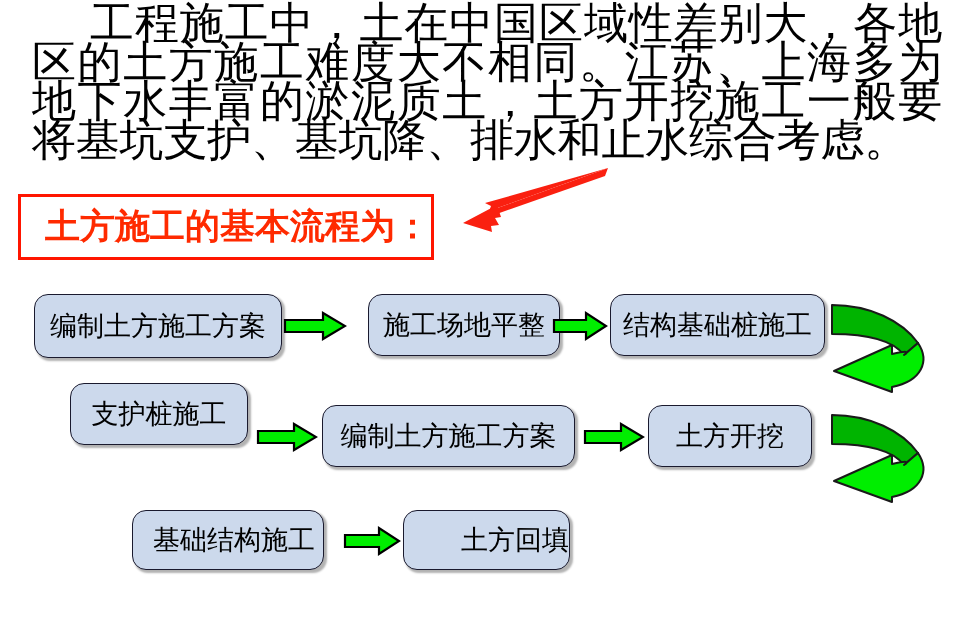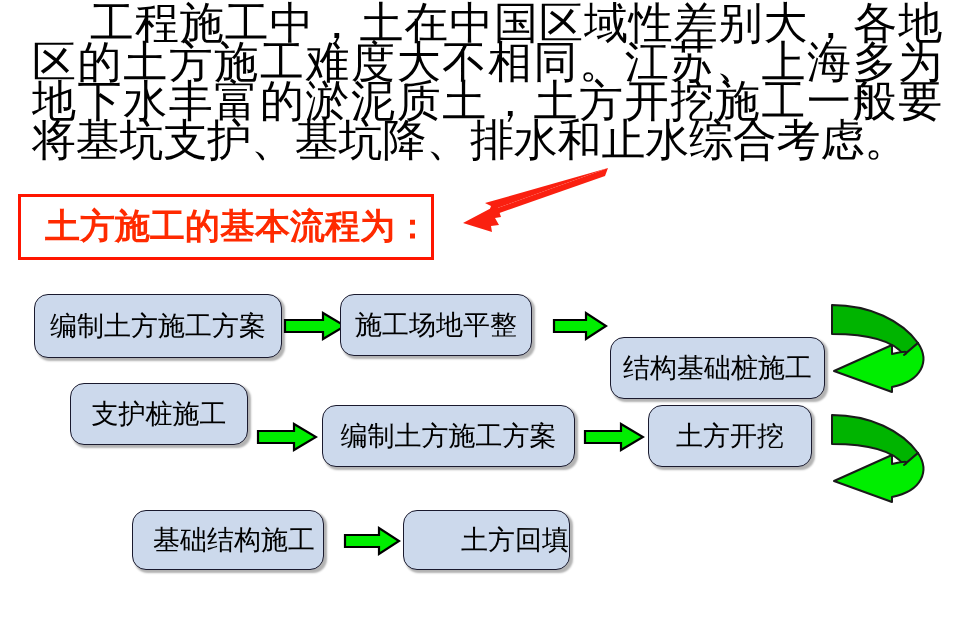--- a/index.html
+++ b/index.html
@@ -82,22 +82,22 @@
     font-family: "Liberation Serif", "DejaVu Serif", serif;
     font-size: 27px;
     line-height: 29px;
     color: #000000;
     white-space: nowrap;
     letter-spacing: 0px;
   }
 
   
   #box-r1c1 { left: 34px;  top: 294px; width: 248px; height: 64px; }
-  #box-r1c2 { left: 340px; top: 294px; width: 192px; height: 62px; }
-  #box-r1c3 { left: 610px; top: 294px; width: 215px; height: 62px; margin-top: 43px; }
+  #box-r1c2 { left: 368px; top: 294px; width: 192px; height: 62px; }
+  #box-r1c3 { left: 610px; top: 294px; width: 215px; height: 62px; }
   
   #box-r2c1 { left: 70px;  top: 383px; width: 178px; height: 62px; }
   #box-r2c2 { left: 322px; top: 405px; width: 253px; height: 62px; }
   #box-r2c3 { left: 648px; top: 405px; width: 164px; height: 62px; text-align: center; }
   
   #box-r3c1 { left: 132px; top: 510px; width: 192px; height: 60px; padding-left: 12px; }
   #box-r3c2 { left: 403px; top: 510px; width: 167px; height: 60px; justify-content: flex-end; }
 
   
   .green-arrow {

